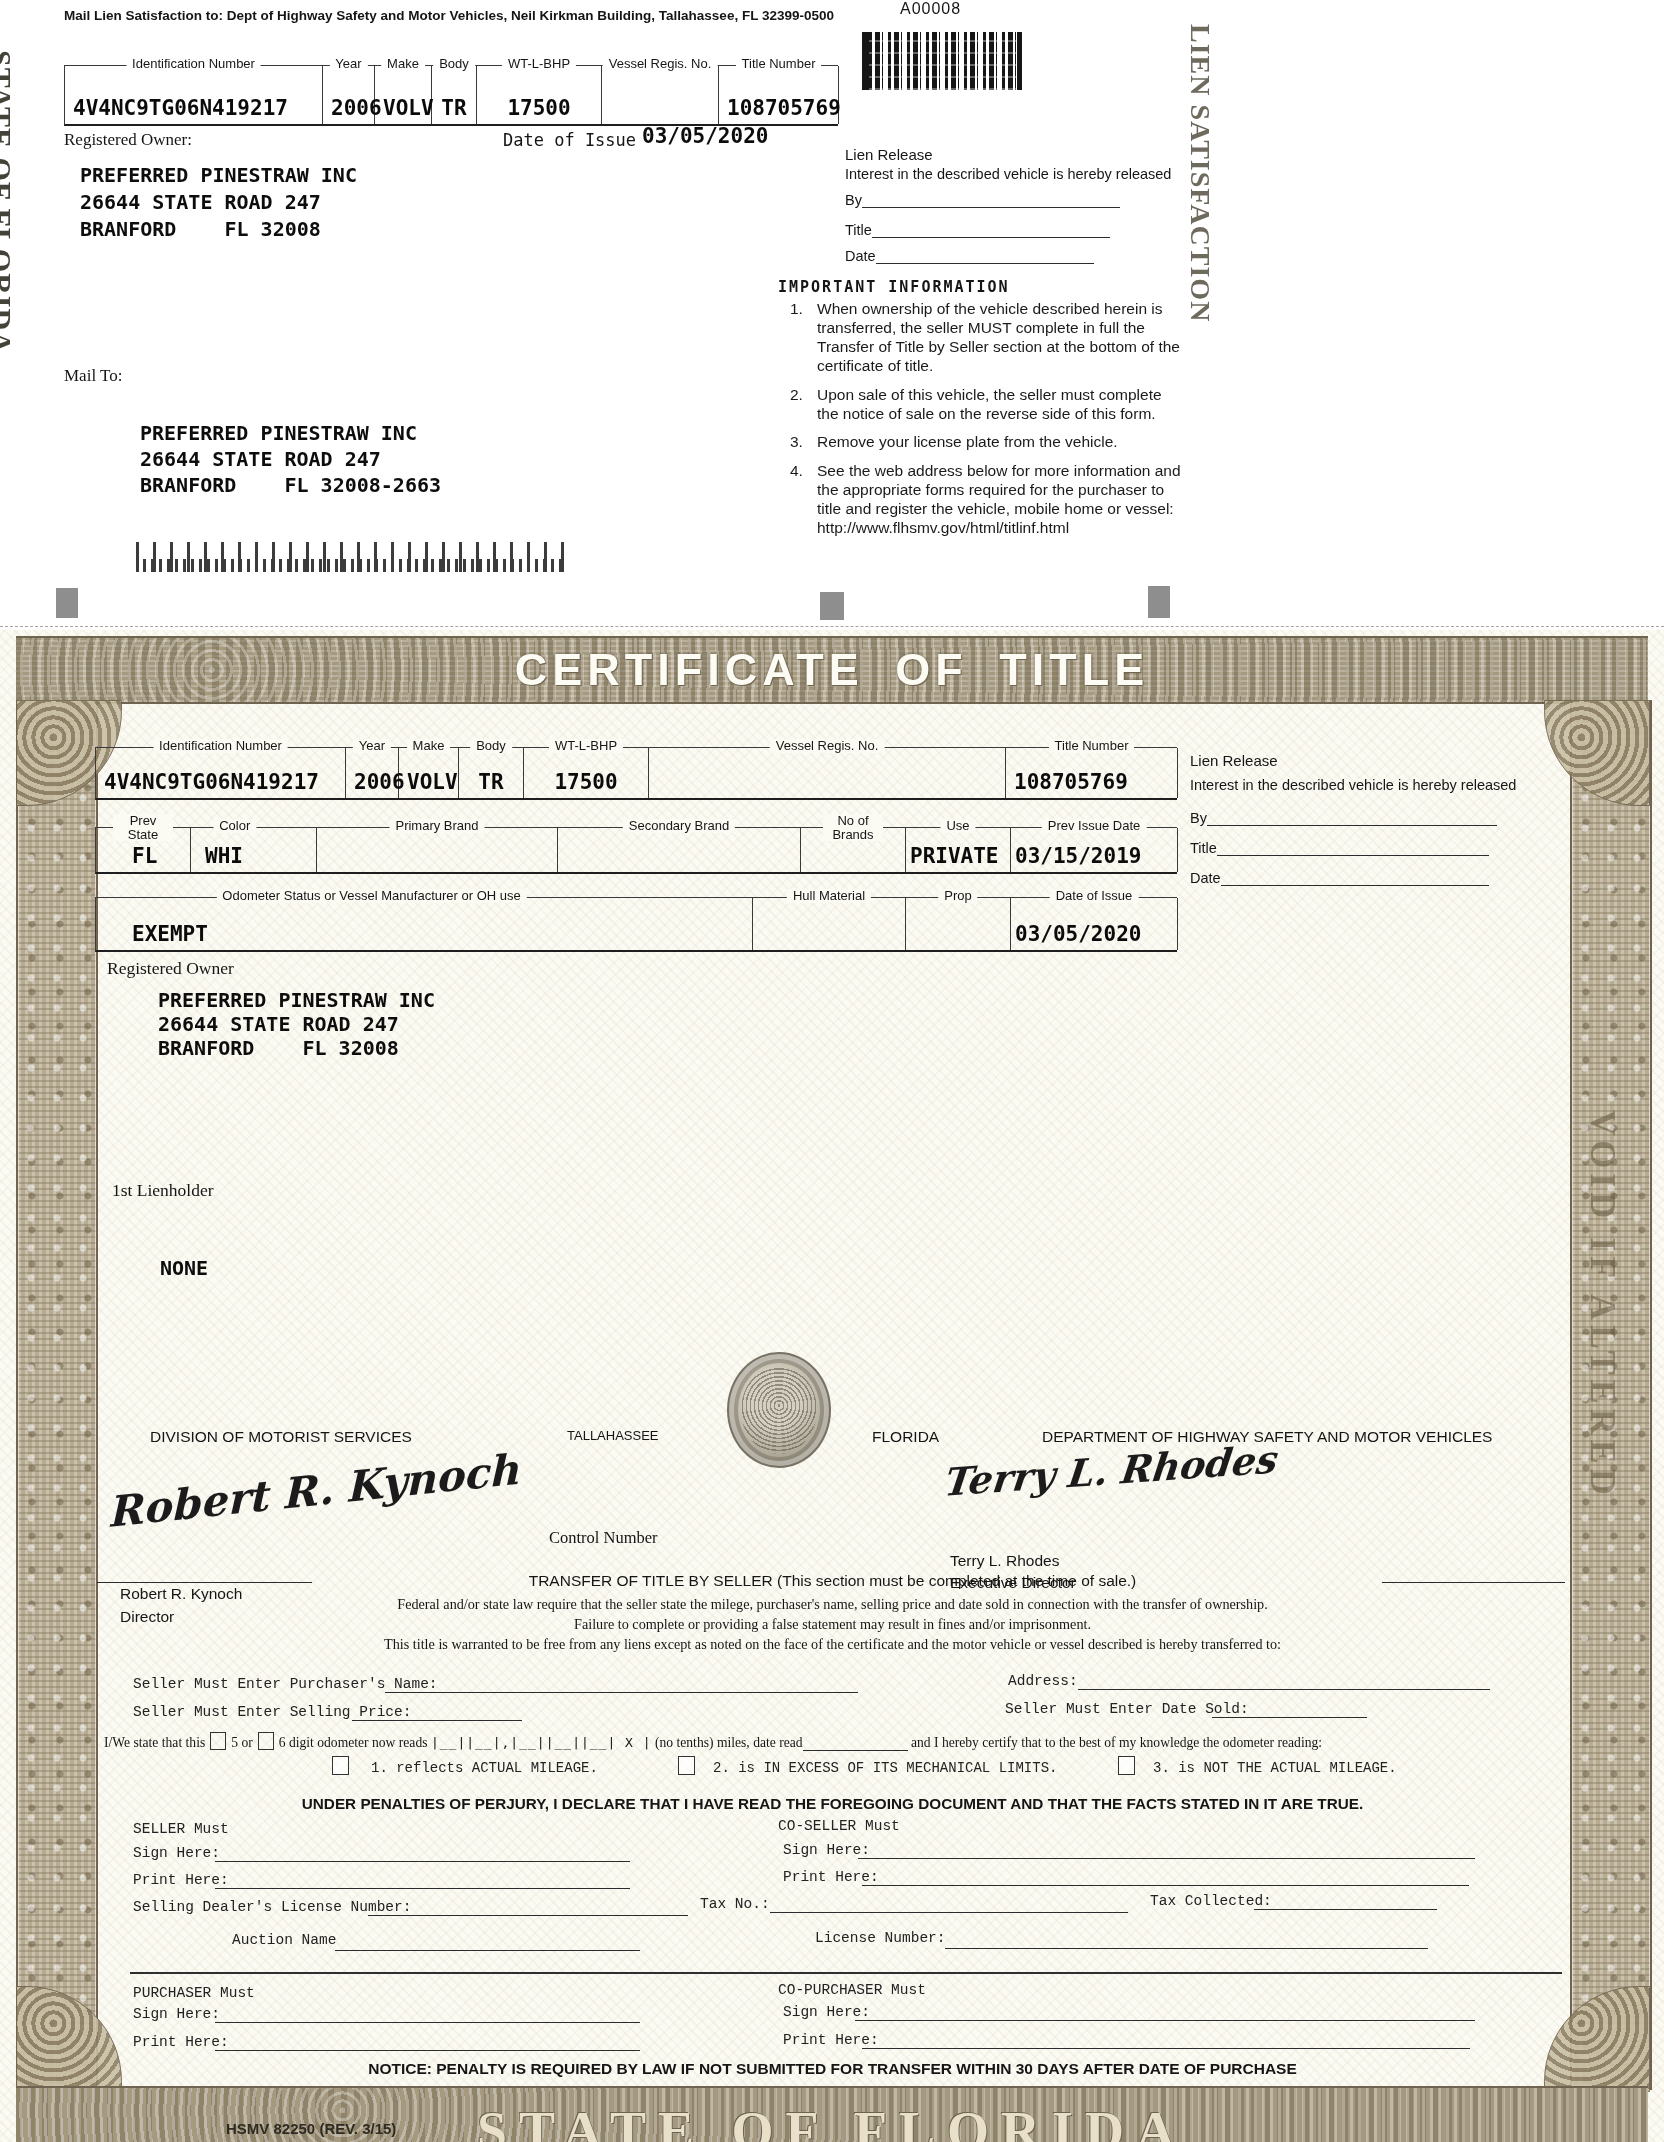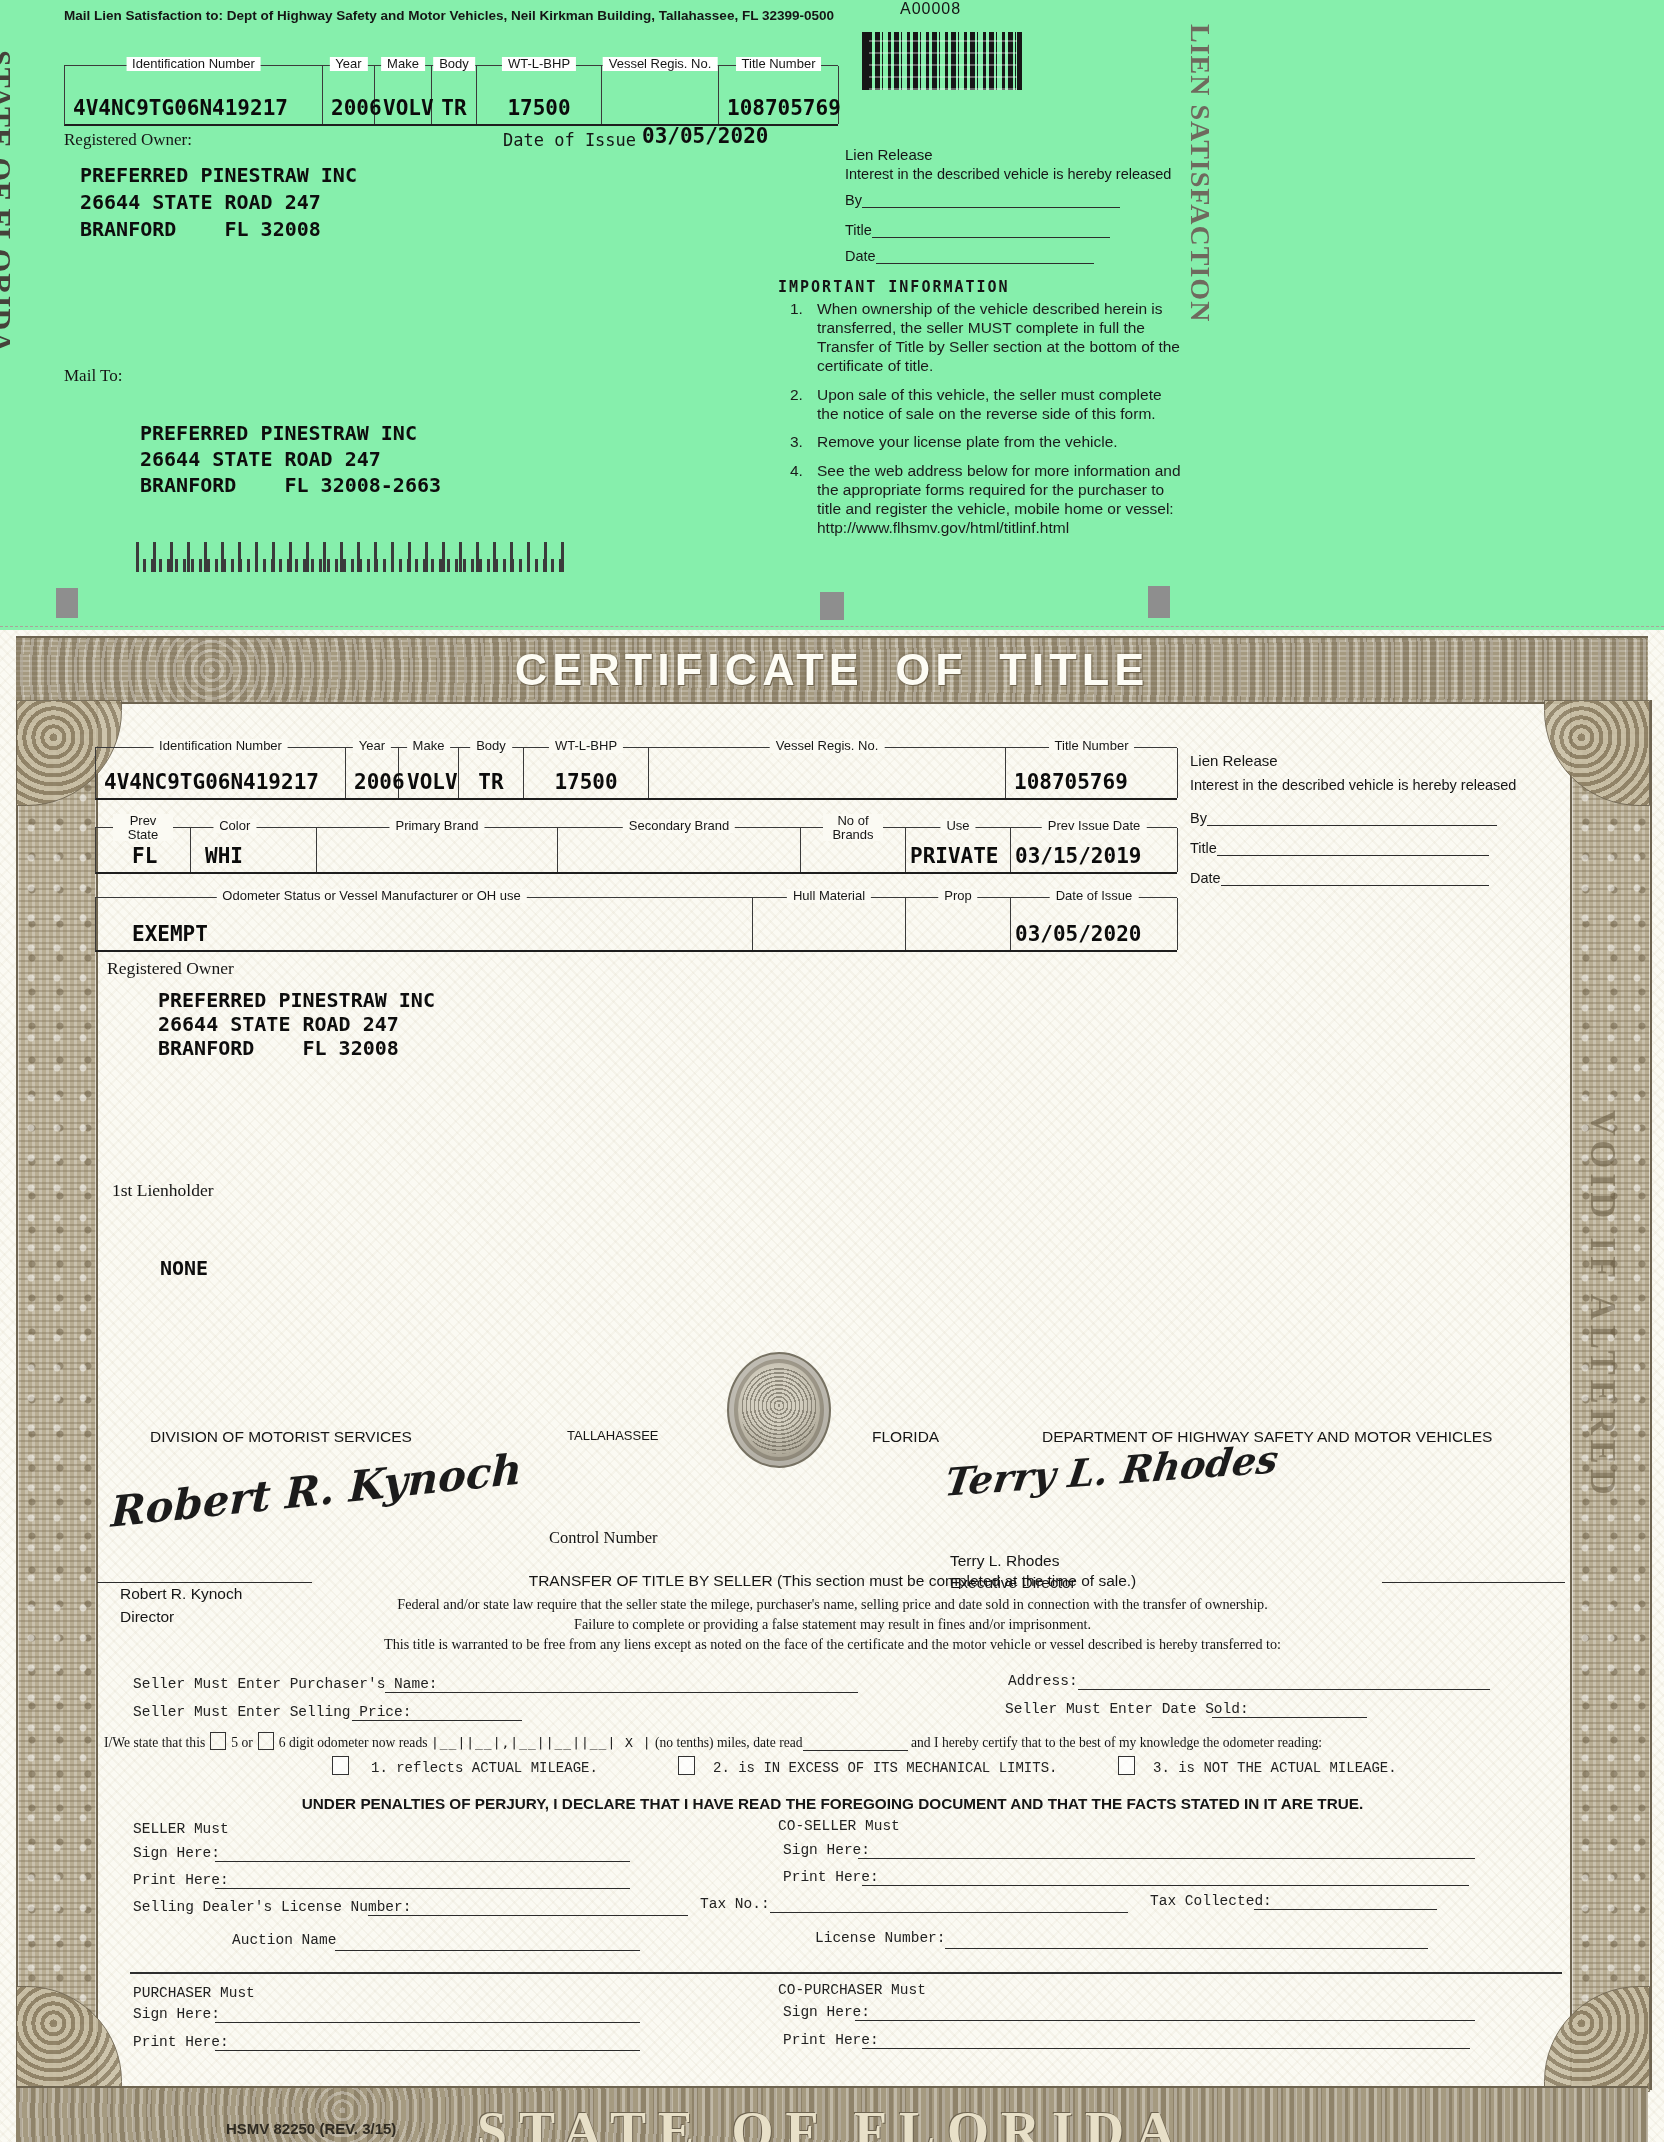--- a/index.html
+++ b/index.html
@@ -1,16 +1,16 @@
 <!DOCTYPE html>
 <html><head>
 <meta charset="utf-8">
 <style>
   html,body{margin:0;padding:0;background:#e8e8e8}
-  #page{position:relative;width:1664px;height:2142px;background:#86efac;overflow:hidden;
+  #page{position:relative;width:1664px;height:2142px;background:#ffffff;overflow:hidden;
         font-family:"Liberation Sans",sans-serif;color:#151515}
   .abs{position:absolute}
   .sans{font-family:"Liberation Sans",sans-serif}
   .serif{font-family:"Liberation Serif",serif}
   .mono{font-family:"DejaVu Sans Mono",monospace}
   .typed{font-family:"DejaVu Sans Mono",monospace;font-weight:bold;color:#0d0d0d;white-space:pre}
   .uline{position:absolute;border-bottom:1.5px solid #2c2c2c;height:0}
   .bl{display:inline-block;border-bottom:1.2px solid #2c2c2c;height:13px;vertical-align:bottom}
   .cbx{position:absolute;width:15px;height:17px;border:1.6px solid #333;background:rgba(255,255,255,.7)}
   .cbx-i{display:inline-block;width:14px;height:16px;border:1.5px solid #333;vertical-align:-3px;margin:0 5px}
@@ -375,20 +375,21 @@
     <div class="abs smallserif" style="left:778px;top:1352px">CO-PURCHASER Must</div>
     <div class="abs smallserif" style="left:133px;top:1376px">Sign Here:</div>
     <div class="uline" style="left:215px;top:1392px;width:425px"></div>
     <div class="abs smallserif" style="left:783px;top:1374px">Sign Here:</div>
     <div class="uline" style="left:855px;top:1390px;width:620px"></div>
     <div class="abs smallserif" style="left:133px;top:1404px">Print Here:</div>
     <div class="uline" style="left:215px;top:1420px;width:425px"></div>
     <div class="abs smallserif" style="left:783px;top:1402px">Print Here:</div>
     <div class="uline" style="left:862px;top:1418px;width:608px"></div>
 
+    <div class="abs sans ctr-line" style="top:1430px;font-size:15.5px;font-weight:bold">NOTICE: PENALTY IS REQUIRED BY LAW IF NOT SUBMITTED FOR TRANSFER WITHIN 30 DAYS AFTER DATE OF PURCHASE</div>
 
     <div class="abs bottomband" style="left:16px;top:1456px;width:1632px;height:56px">
       <div class="abs sans" style="left:210px;top:32px;font-size:15px;font-weight:bold;color:#2f2b22">HSMV 82250 (REV. 3/15)</div>
       <div class="abs serif" style="left:0;top:12px;width:100%;text-align:center;font-weight:bold;font-size:54px;
            letter-spacing:12px;color:#e8e0c8;text-shadow:1px 1px 0 #6d6350,-1px -1px 0 #6d6350">STATE OF FLORIDA</div>
     </div>
   </div>
 
 </div>
 

